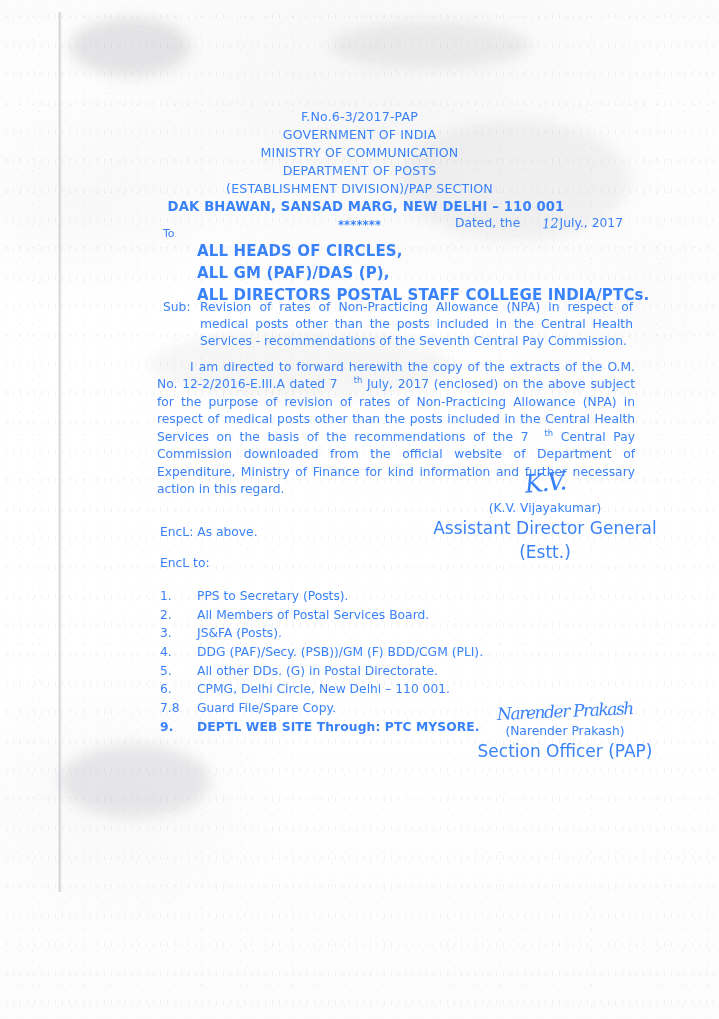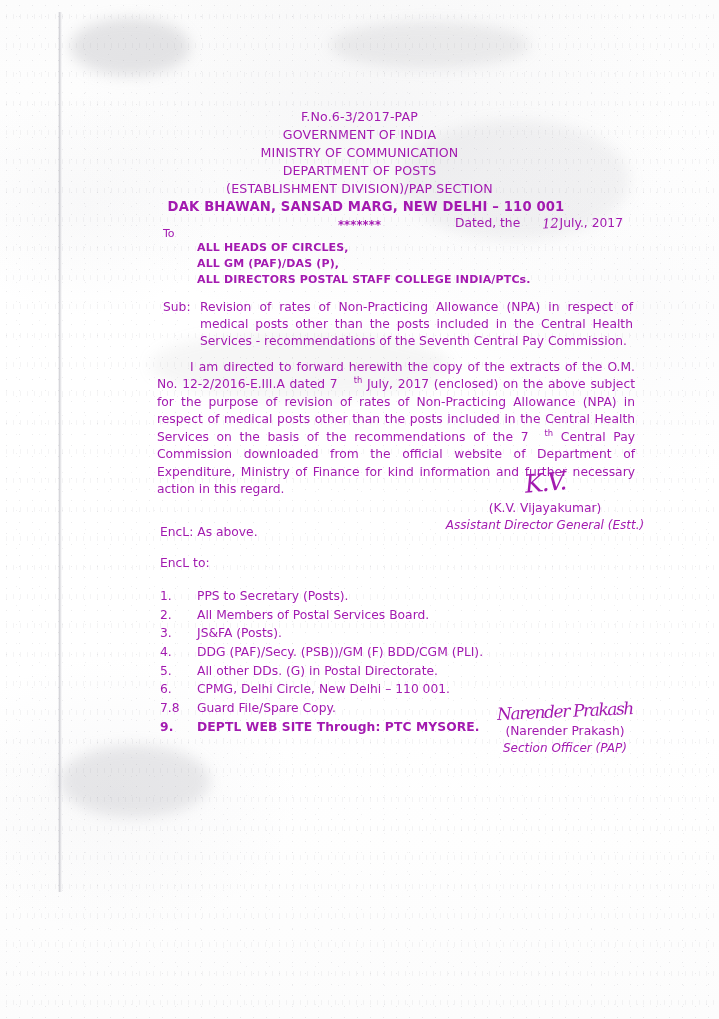--- a/index.html
+++ b/index.html
@@ -12,21 +12,21 @@
     font-family: "DejaVu Sans", sans-serif;
   }
 
   
   .scan-page {
     position: relative;
     width: 719px;
     height: 1019px;
     overflow: hidden;
     background: #fdfdfd;
-    color: #a21caf;
+    color: #3b82f6;
   }
 
   
   .paper-surface {
     position: absolute;
     inset: 0;
     background:
       radial-gradient(ellipse 420px 300px at 52% 12%, rgba(170,170,180,0.085), rgba(255,255,255,0) 72%),
       radial-gradient(ellipse 260px 200px at 16% 78%, rgba(175,175,185,0.075), rgba(255,255,255,0) 70%),
       radial-gradient(ellipse 300px 260px at 88% 30%, rgba(180,180,190,0.05), rgba(255,255,255,0) 72%),
@@ -127,21 +127,21 @@
     position: absolute;
     left: 163px;
     top: 227px;
     font-size: 11px;
   }
   .addressee {
     position: absolute;
     left: 197px;
     top: 240px;
     font-weight: bold;
-    font-size: 11px;
+    font-size: 15px;
     line-height: 1.47;
     letter-spacing: 0.15px;
   }
 
   .subject-block {
     position: absolute;
     left: 163px;
     top: 299px;
     width: 470px;
   }
@@ -183,21 +183,21 @@
     font-style: italic;
     font-size: 25px;
     letter-spacing: -2px;
     line-height: 1;
     transform: rotate(-5deg);
     display: block;
     height: 30px;
     overflow: visible;
   }
   .sig-name { font-size: 12.3px; line-height: 1.4; }
-  .sig-title { font-size: 12px; line-height: 1.4; font-style: italic; }
+  .sig-title { font-size: 17px; line-height: 1.4; }
 
   .encl {
     position: absolute;
     left: 160px;
     top: 524px;
     font-size: 12.3px;
   }
   .copy-to {
     position: absolute;
     left: 160px;

